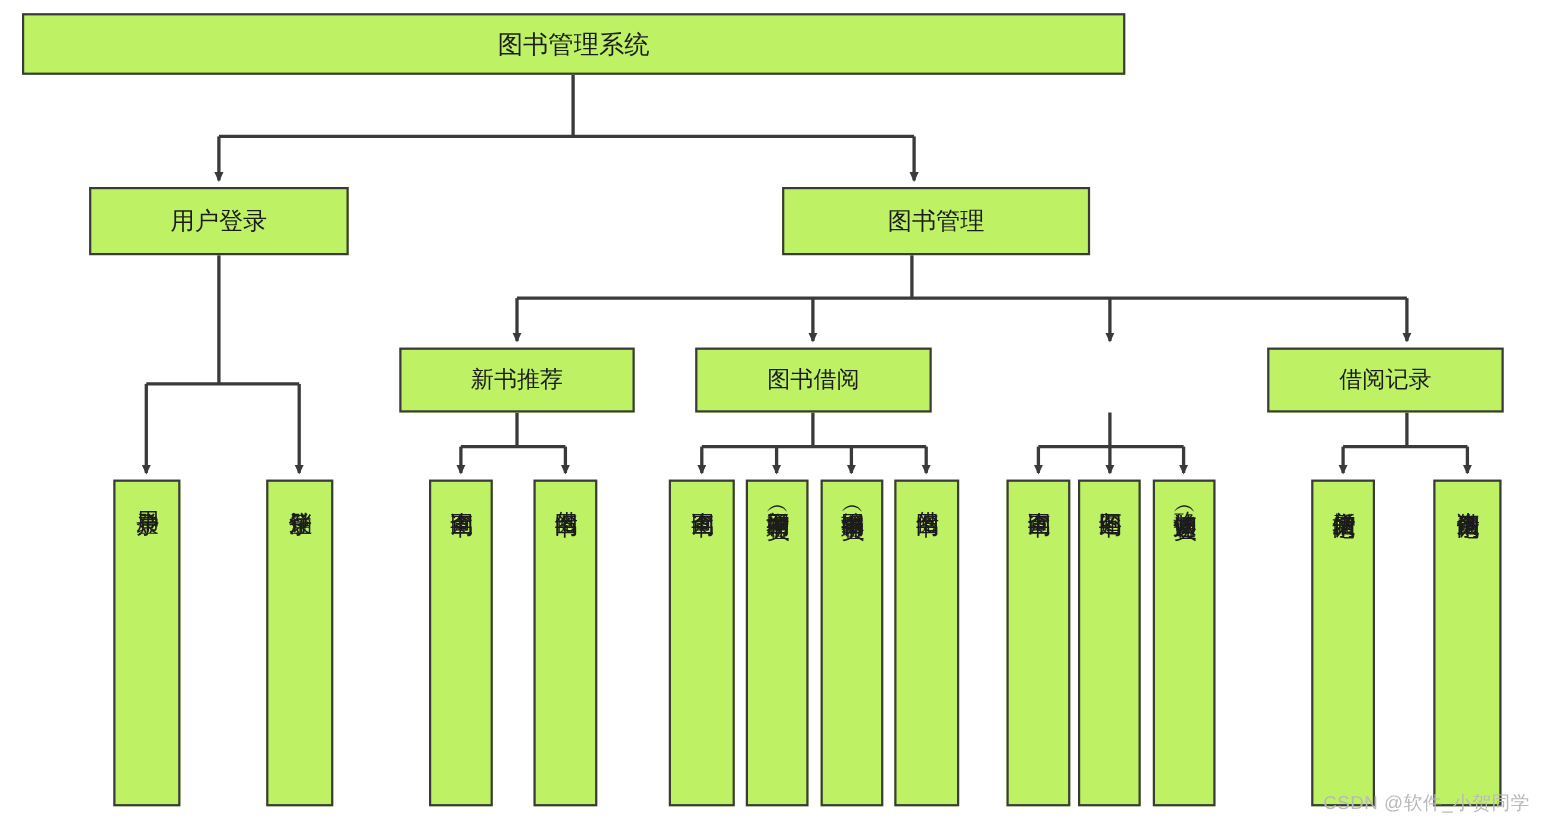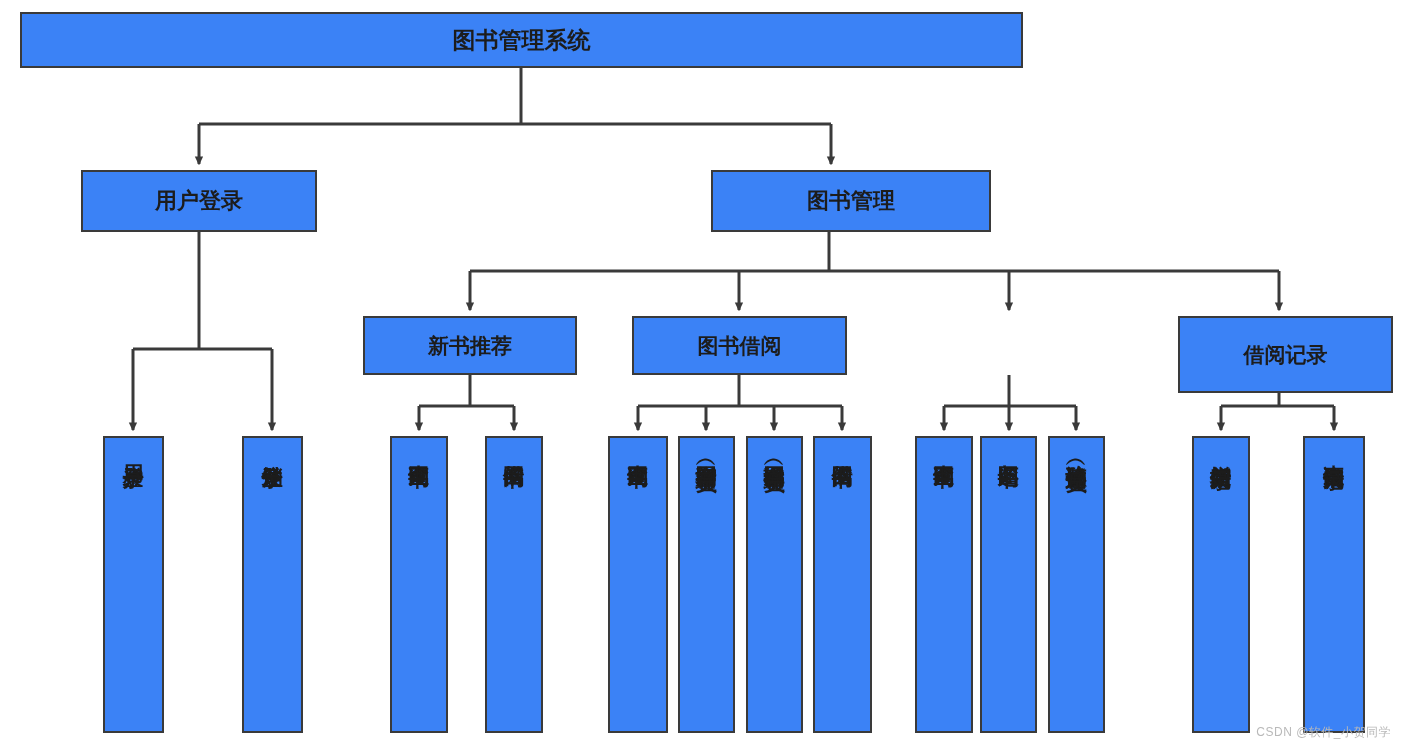--- a/index.html
+++ b/index.html
@@ -21,27 +21,26 @@
     position: absolute;
     left: 0;
     top: 0;
     width: 1405px;
     height: 747px;
   }
   .node {
     position: absolute;
     box-sizing: border-box;
     border: 2px solid #3a3a3a;
-    background: #3b82f6;
+    background: #bef264;
     display: flex;
     align-items: center;
     justify-content: center;
     color: #1c1c1c;
     z-index: 2;
-    font-weight: bold;
   }
   .node.root {
     font-size: 23px;
   }
   .node.branch {
     font-size: 22px;
   }
   .node.group {
     font-size: 21px;
   }
@@ -58,21 +57,21 @@
     writing-mode: vertical-rl;
     text-orientation: upright;
     letter-spacing: 1px;
     white-space: nowrap;
     display: block;
   }
   #watermark {
     position: absolute;
     right: 14px;
     bottom: 6px;
-    font-size: 12px;
+    font-size: 17px;
     color: #b9b9b9;
     letter-spacing: 0.5px;
     z-index: 3;
     white-space: nowrap;
   }
 </style>
 </head>
 <body>
 
 <div id="diagram-root">
@@ -137,21 +136,21 @@
   <div class="node branch" style="left: 711px; top: 170px; width: 280px; height: 62px;">
     <span class="label">图书管理</span>
   </div>
 
   <div class="node group" style="left: 632px; top: 316px; width: 215px; height: 59px;">
     <span class="label">图书借阅</span>
   </div>
   <div class="node group" style="left: 363px; top: 316px; width: 214px; height: 59px;">
     <span class="label">新书推荐</span>
   </div>
-  <div class="node group" style="left: 1178px; top: 316px; width: 215px; height: 77px;">
+  <div class="node group" style="left: 1152px; top: 316px; width: 215px; height: 59px;">
     <span class="label">借阅记录</span>
   </div>
 
   <div class="node leaf" style="left: 103px; top: 436px; width: 61px; height: 297px;">
     <span class="label">用户登录</span>
   </div>
   <div class="node leaf" style="left: 242px; top: 436px; width: 61px; height: 297px;">
     <span class="label">注销登录</span>
   </div>
   <div class="node leaf" style="left: 390px; top: 436px; width: 58px; height: 297px;">

